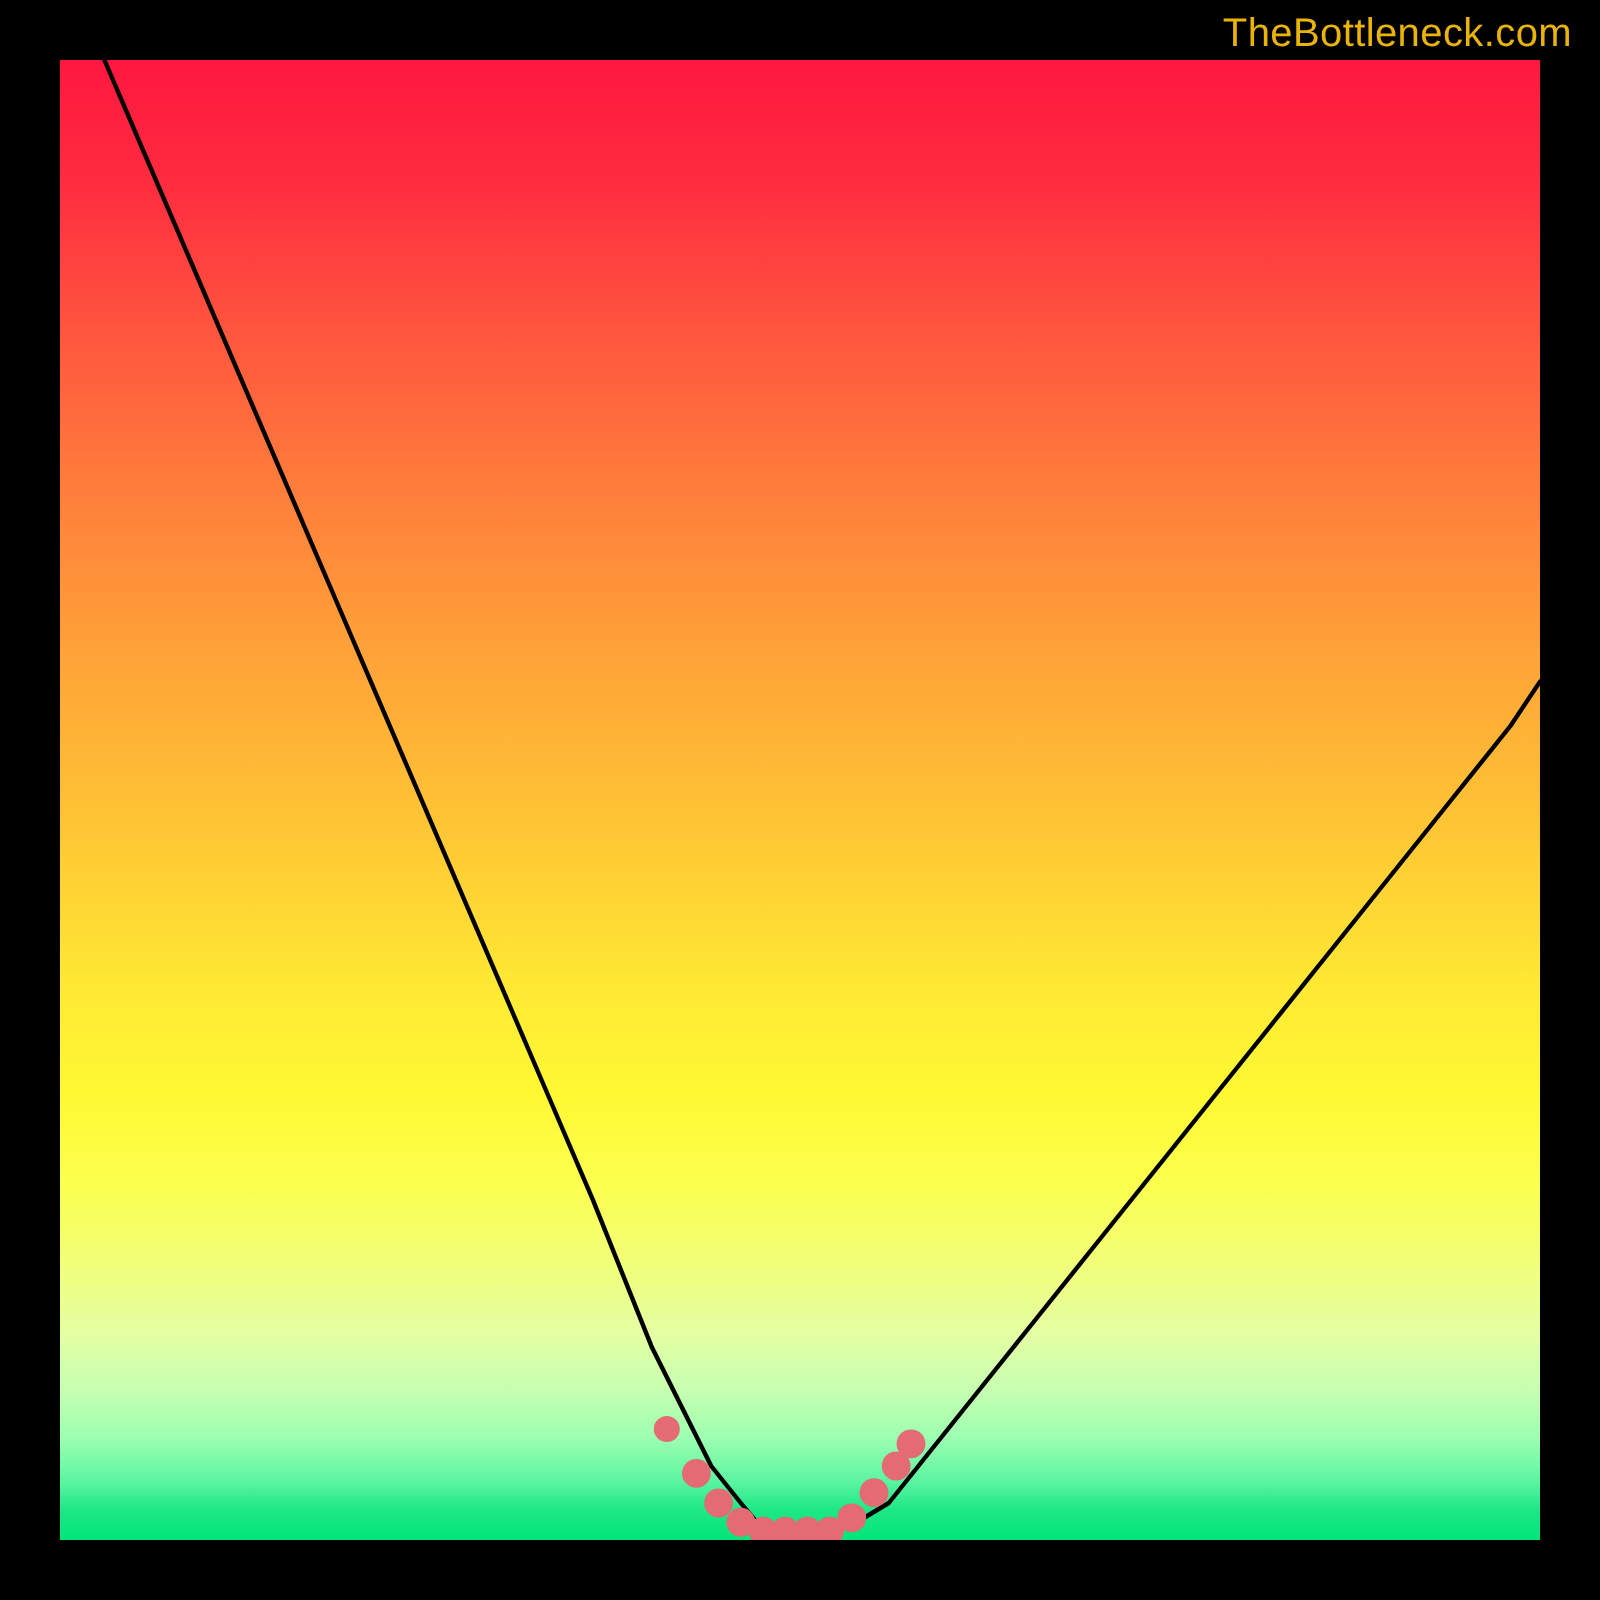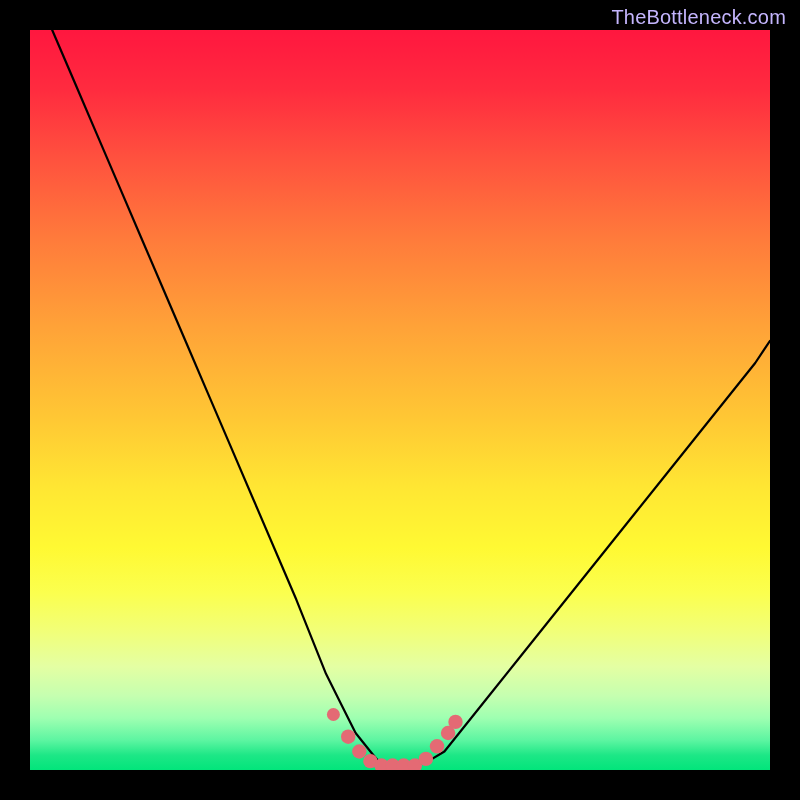--- a/index.html
+++ b/index.html
@@ -40,21 +40,21 @@
 
   .curve-layer {
     position: absolute;
     inset: 0;
   }
 
   .watermark {
     position: absolute;
     top: 6px;
     right: 14px;
-    color: #c4b5fd;
+    color: #eab308;
     font-size: 20px;
     font-weight: 500;
     letter-spacing: 0.2px;
     user-select: none;
   }
 </style>
 </head>
 <body>
 
 <div class="frame">

